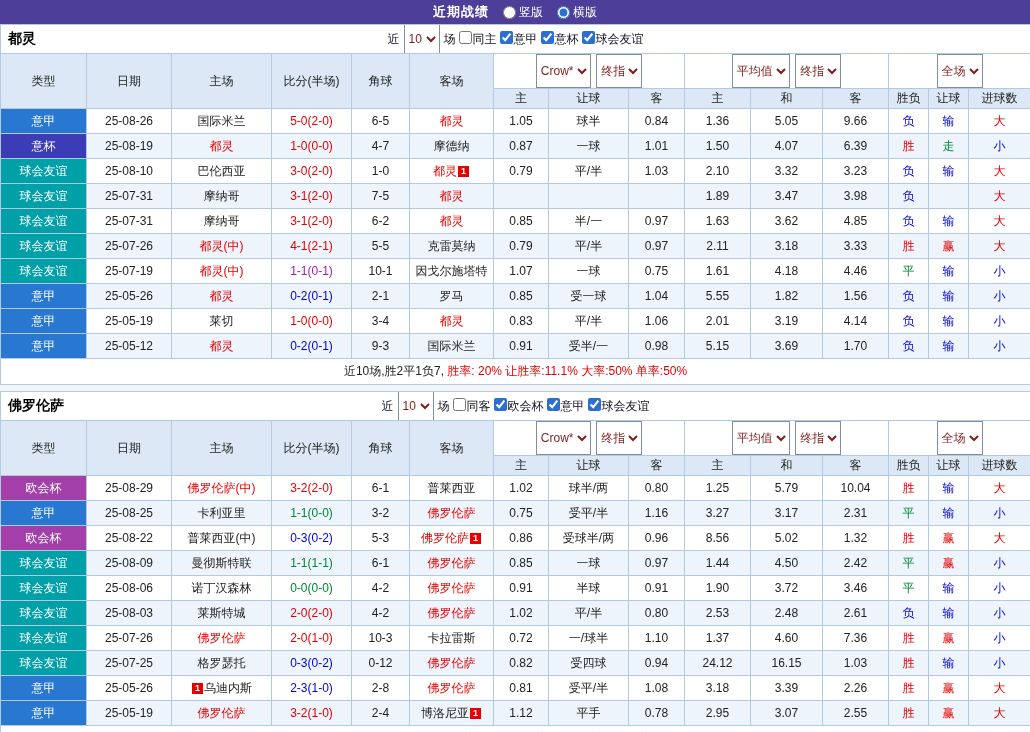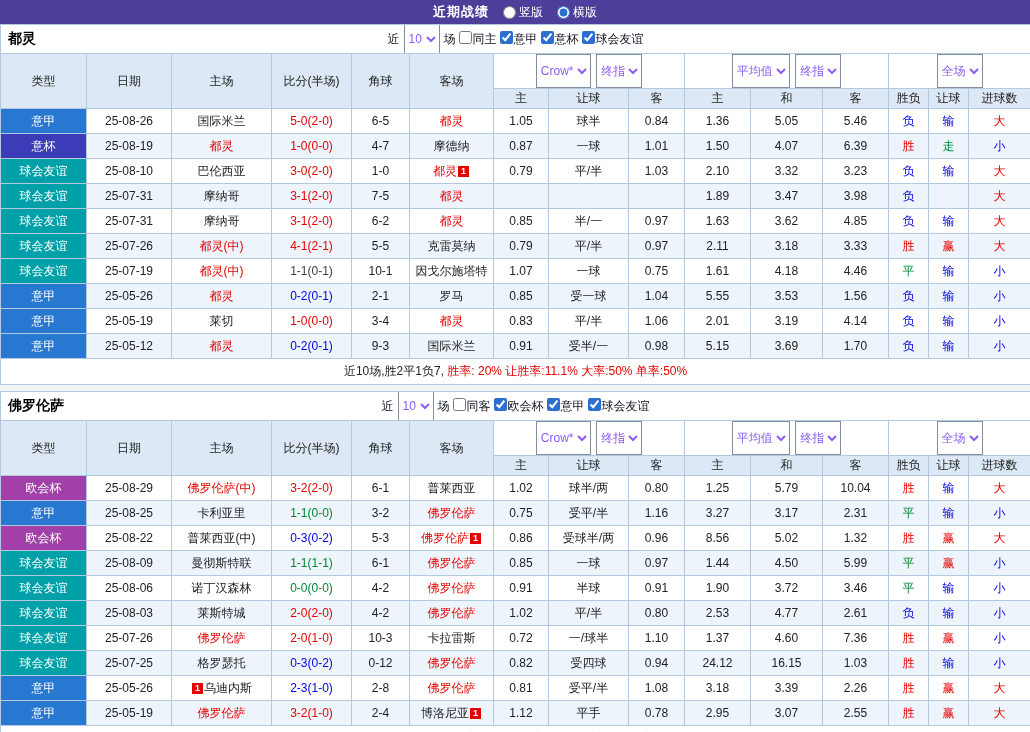--- a/index.html
+++ b/index.html
@@ -15,21 +15,21 @@
   th, td { border:1px solid #b3c9df; font-size:12px; color:#222; text-align:center; padding:0; white-space:nowrap; overflow:hidden; }
   thead th { background:#dce8f5; font-weight:normal; }
   tr.title-row td { background:#fff; height:28px; }
   .t-inner { position:relative; height:28px; display:flex; align-items:center; justify-content:center; }
   .team { position:absolute; left:7px; font-size:14px; font-weight:bold; color:#000; }
   .filters { display:flex; align-items:center; gap:3px; font-size:12px; color:#112; }
   .filters label { display:inline-flex; align-items:flex-start; gap:1px; cursor:pointer; }
   tr.sel-row th.sel { background:#fff; height:26px; }
   tr.sel-row th.lbl { height:46px; }
   tr.sub-row th { height:20px; }
-  select { height:34px; font-size:12px; font-family:inherit; border:1px solid #7f8fa0; background:#fff; color:#8b5cf6; margin:0 1px; }
+  select { height:34px; font-size:12px; font-family:inherit; border:1px solid #7f8fa0; background:#fff; color:#7f1d1d; margin:0 1px; }
 
   tbody td { height:25px; background:#fff; }
   tr.alt td { background:#edf4fb; }
   td.type { color:#fff; }
   .focus { color:#e60000; }
   .card { display:inline-block; background:#e60000; color:#fff; width:11px; height:11px; line-height:11px; font-size:9px; font-weight:bold; margin:0 1px; vertical-align:1px; }
   tfoot td { height:26px; background:#fff; font-size:12px; color:#222; }
   .foot-red { color:#e60000;text-align:center; }
   .divider { height:6px; background:#f3f4f6; }
 </style>
@@ -133,21 +133,21 @@
           <td>25-08-26</td>
           <td><span>国际米兰</span></td>
           <td style="color: rgb(230, 0, 0);">5-0(2-0)</td>
           <td>6-5</td>
           <td><span class="focus">都灵</span></td>
           <td>1.05</td>
           <td>球半</td>
           <td>0.84</td>
           <td>1.36</td>
           <td>5.05</td>
-          <td>5.46</td>
+          <td>9.66</td>
           <td style="color: rgb(0, 0, 224);">负</td>
           <td style="color: rgb(0, 0, 224);">输</td>
           <td style="color: rgb(230, 0, 0);">大</td>
         </tr>
         <tr class="alt">
           <td class="type" style="background: rgb(60, 60, 184);">意杯</td>
           <td>25-08-19</td>
           <td><span class="focus">都灵</span></td>
           <td style="color: rgb(230, 0, 0);">1-0(0-0)</td>
           <td>4-7</td>
@@ -227,21 +227,21 @@
           <td>3.18</td>
           <td>3.33</td>
           <td style="color: rgb(230, 0, 0);">胜</td>
           <td style="color: rgb(230, 0, 0);">赢</td>
           <td style="color: rgb(230, 0, 0);">大</td>
         </tr>
         <tr>
           <td class="type" style="background: rgb(0, 160, 168);">球会友谊</td>
           <td>25-07-19</td>
           <td><span class="focus">都灵(中)</span></td>
-          <td style="color: #404040;">1-1(0-1)</td>
+          <td style="color: #a21caf;">1-1(0-1)</td>
           <td>10-1</td>
           <td><span>因戈尔施塔特</span></td>
           <td>1.07</td>
           <td>一球</td>
           <td>0.75</td>
           <td>1.61</td>
           <td>4.18</td>
           <td>4.46</td>
           <td style="color: rgb(0, 136, 51);">平</td>
           <td style="color: rgb(0, 0, 224);">输</td>
@@ -251,21 +251,21 @@
           <td class="type" style="background: rgb(40, 120, 210);">意甲</td>
           <td>25-05-26</td>
           <td><span class="focus">都灵</span></td>
           <td style="color: rgb(0, 0, 224);">0-2(0-1)</td>
           <td>2-1</td>
           <td><span>罗马</span></td>
           <td>0.85</td>
           <td>受一球</td>
           <td>1.04</td>
           <td>5.55</td>
-          <td>3.53</td>
+          <td>1.82</td>
           <td>1.56</td>
           <td style="color: rgb(0, 0, 224);">负</td>
           <td style="color: rgb(0, 0, 224);">输</td>
           <td style="color: rgb(0, 0, 224);">小</td>
         </tr>
         <tr>
           <td class="type" style="background: rgb(40, 120, 210);">意甲</td>
           <td>25-05-19</td>
           <td><span>莱切</span></td>
           <td style="color: rgb(230, 0, 0);">1-0(0-0)</td>
@@ -447,21 +447,21 @@
           <td>25-08-09</td>
           <td><span>曼彻斯特联</span></td>
           <td style="color: rgb(0, 136, 51);">1-1(1-1)</td>
           <td>6-1</td>
           <td><span class="focus">佛罗伦萨</span></td>
           <td>0.85</td>
           <td>一球</td>
           <td>0.97</td>
           <td>1.44</td>
           <td>4.50</td>
-          <td>5.99</td>
+          <td>2.42</td>
           <td style="color: rgb(0, 136, 51);">平</td>
           <td style="color: rgb(230, 0, 0);">赢</td>
           <td style="color: rgb(0, 0, 224);">小</td>
         </tr>
         <tr>
           <td class="type" style="background: rgb(0, 160, 168);">球会友谊</td>
           <td>25-08-06</td>
           <td><span>诺丁汉森林</span></td>
           <td style="color: rgb(0, 136, 51);">0-0(0-0)</td>
           <td>4-2</td>
@@ -480,21 +480,21 @@
           <td class="type" style="background: rgb(0, 160, 168);">球会友谊</td>
           <td>25-08-03</td>
           <td><span>莱斯特城</span></td>
           <td style="color: rgb(230, 0, 0);">2-0(2-0)</td>
           <td>4-2</td>
           <td><span class="focus">佛罗伦萨</span></td>
           <td>1.02</td>
           <td>平/半</td>
           <td>0.80</td>
           <td>2.53</td>
-          <td>4.77</td>
+          <td>2.48</td>
           <td>2.61</td>
           <td style="color: rgb(0, 0, 224);">负</td>
           <td style="color: rgb(0, 0, 224);">输</td>
           <td style="color: rgb(0, 0, 224);">小</td>
         </tr>
         <tr>
           <td class="type" style="background: rgb(0, 160, 168);">球会友谊</td>
           <td>25-07-26</td>
           <td><span class="focus">佛罗伦萨</span></td>
           <td style="color: rgb(230, 0, 0);">2-0(1-0)</td>

